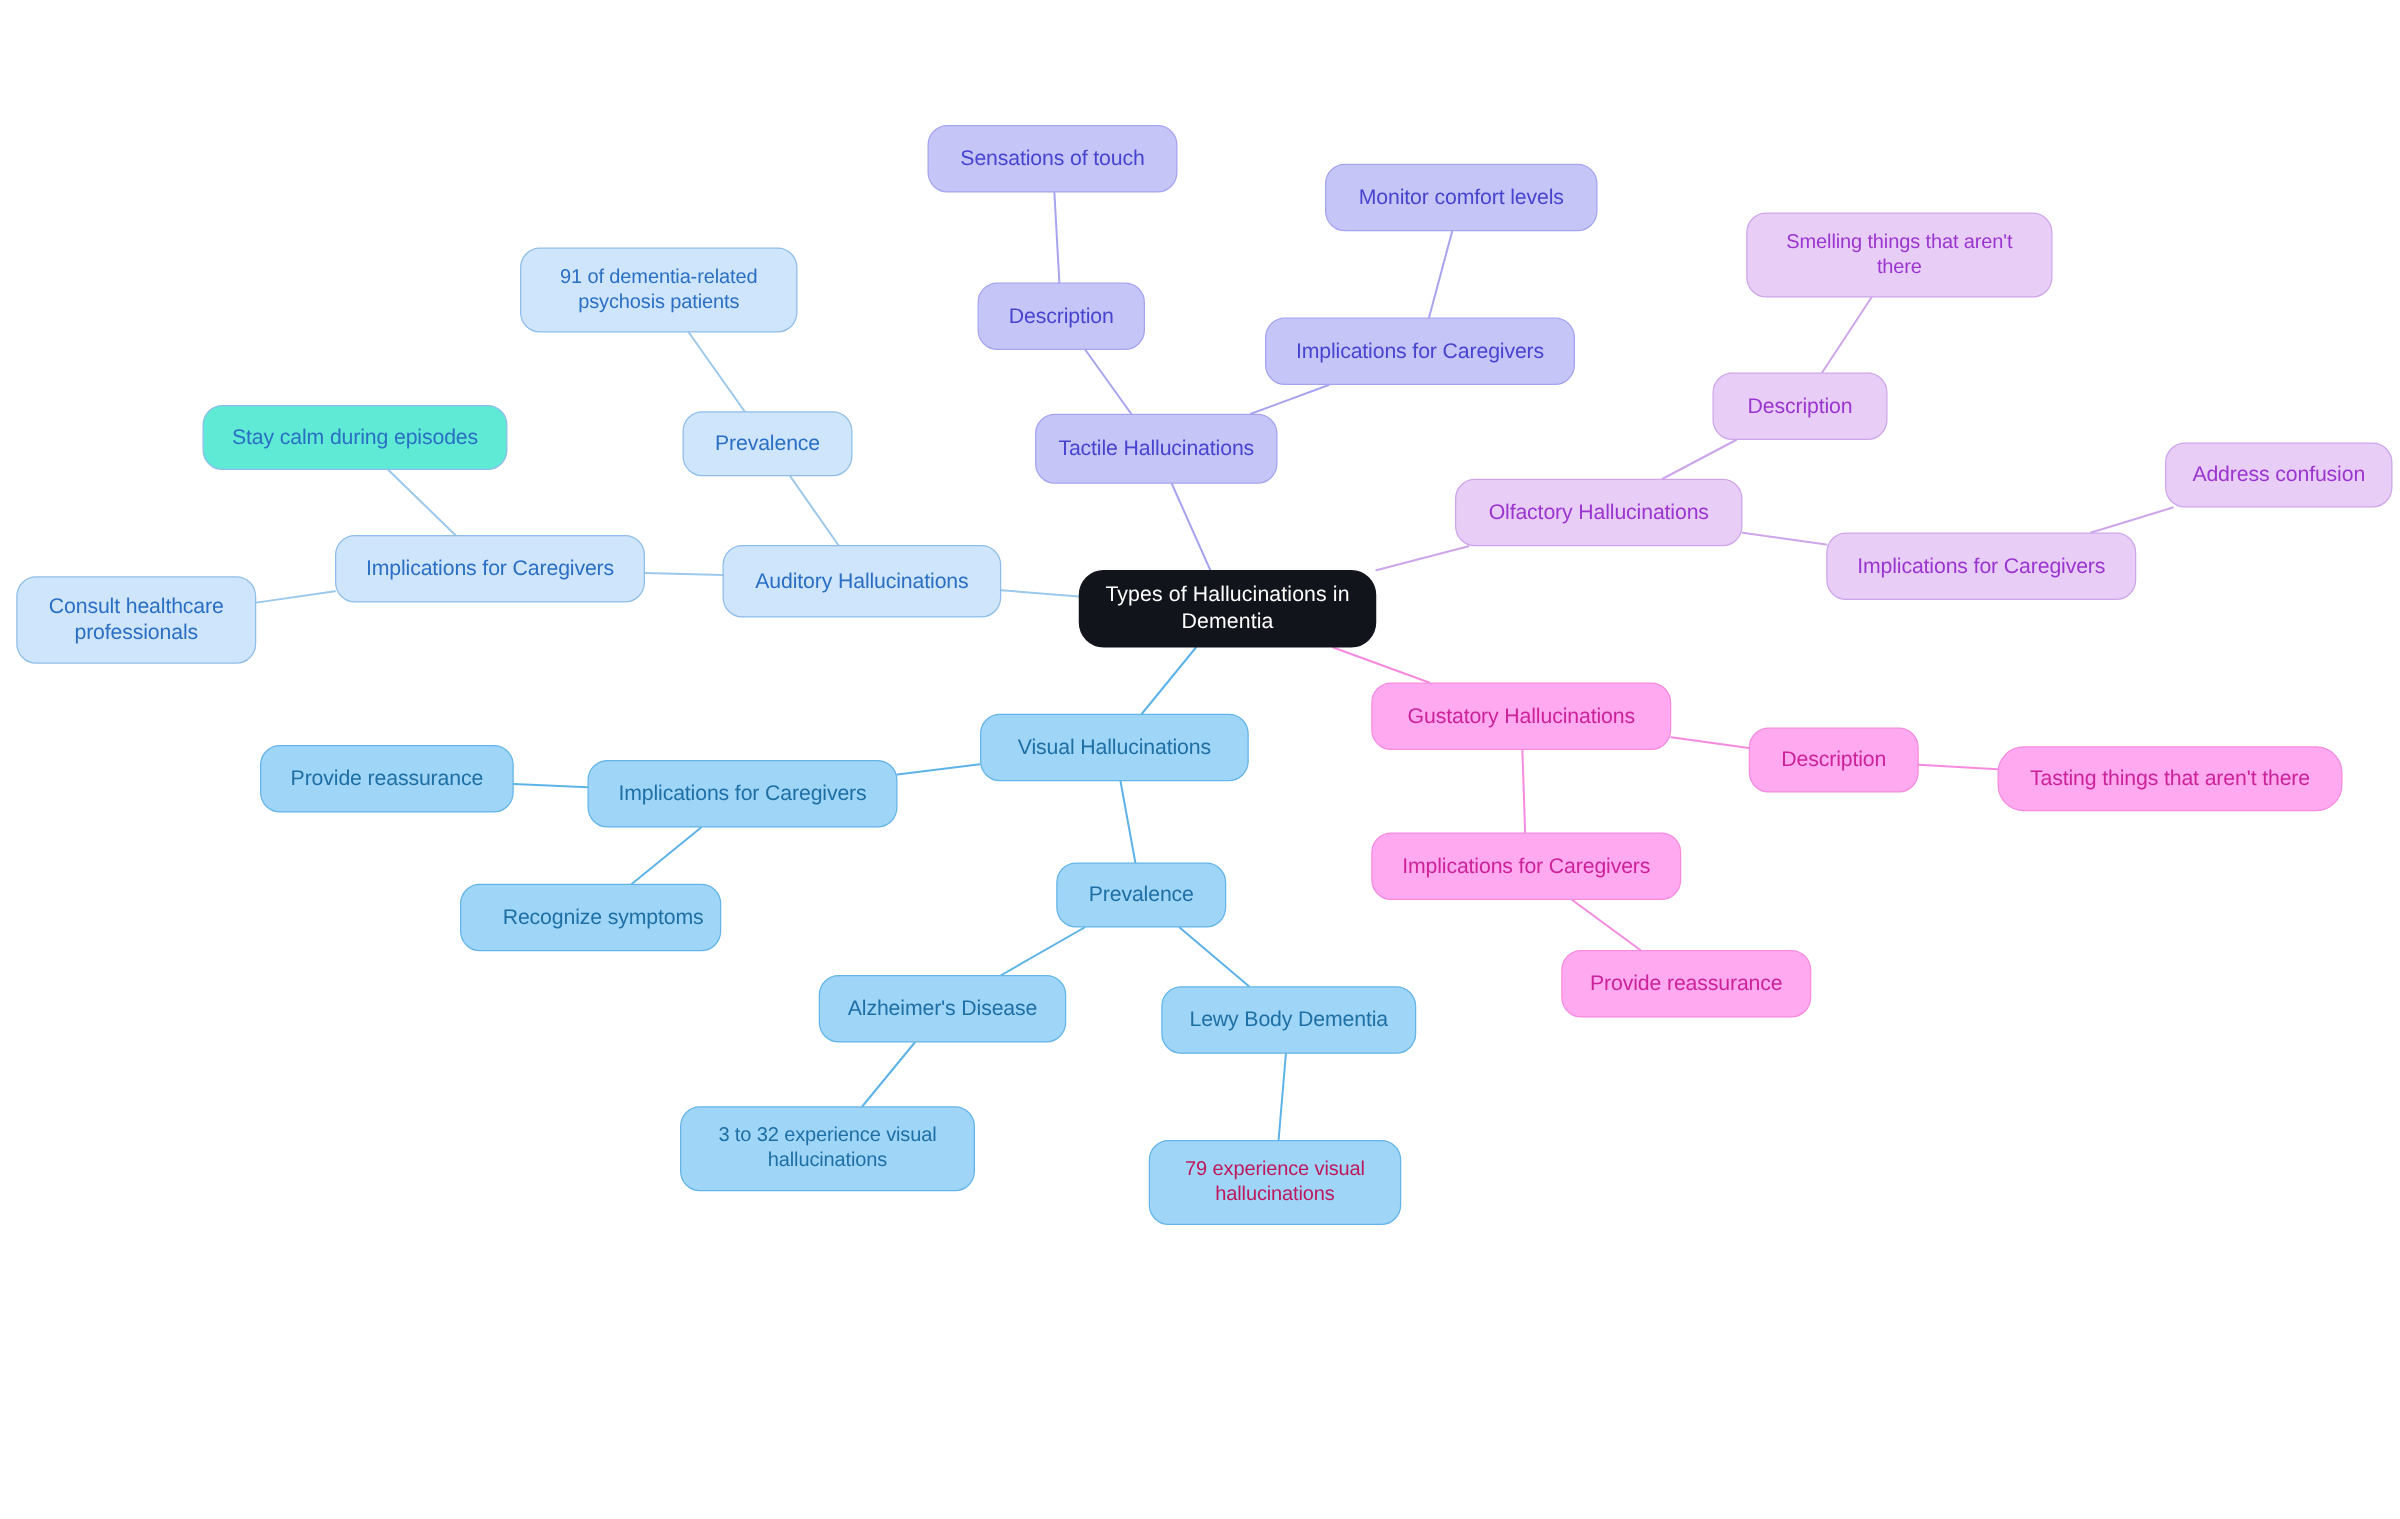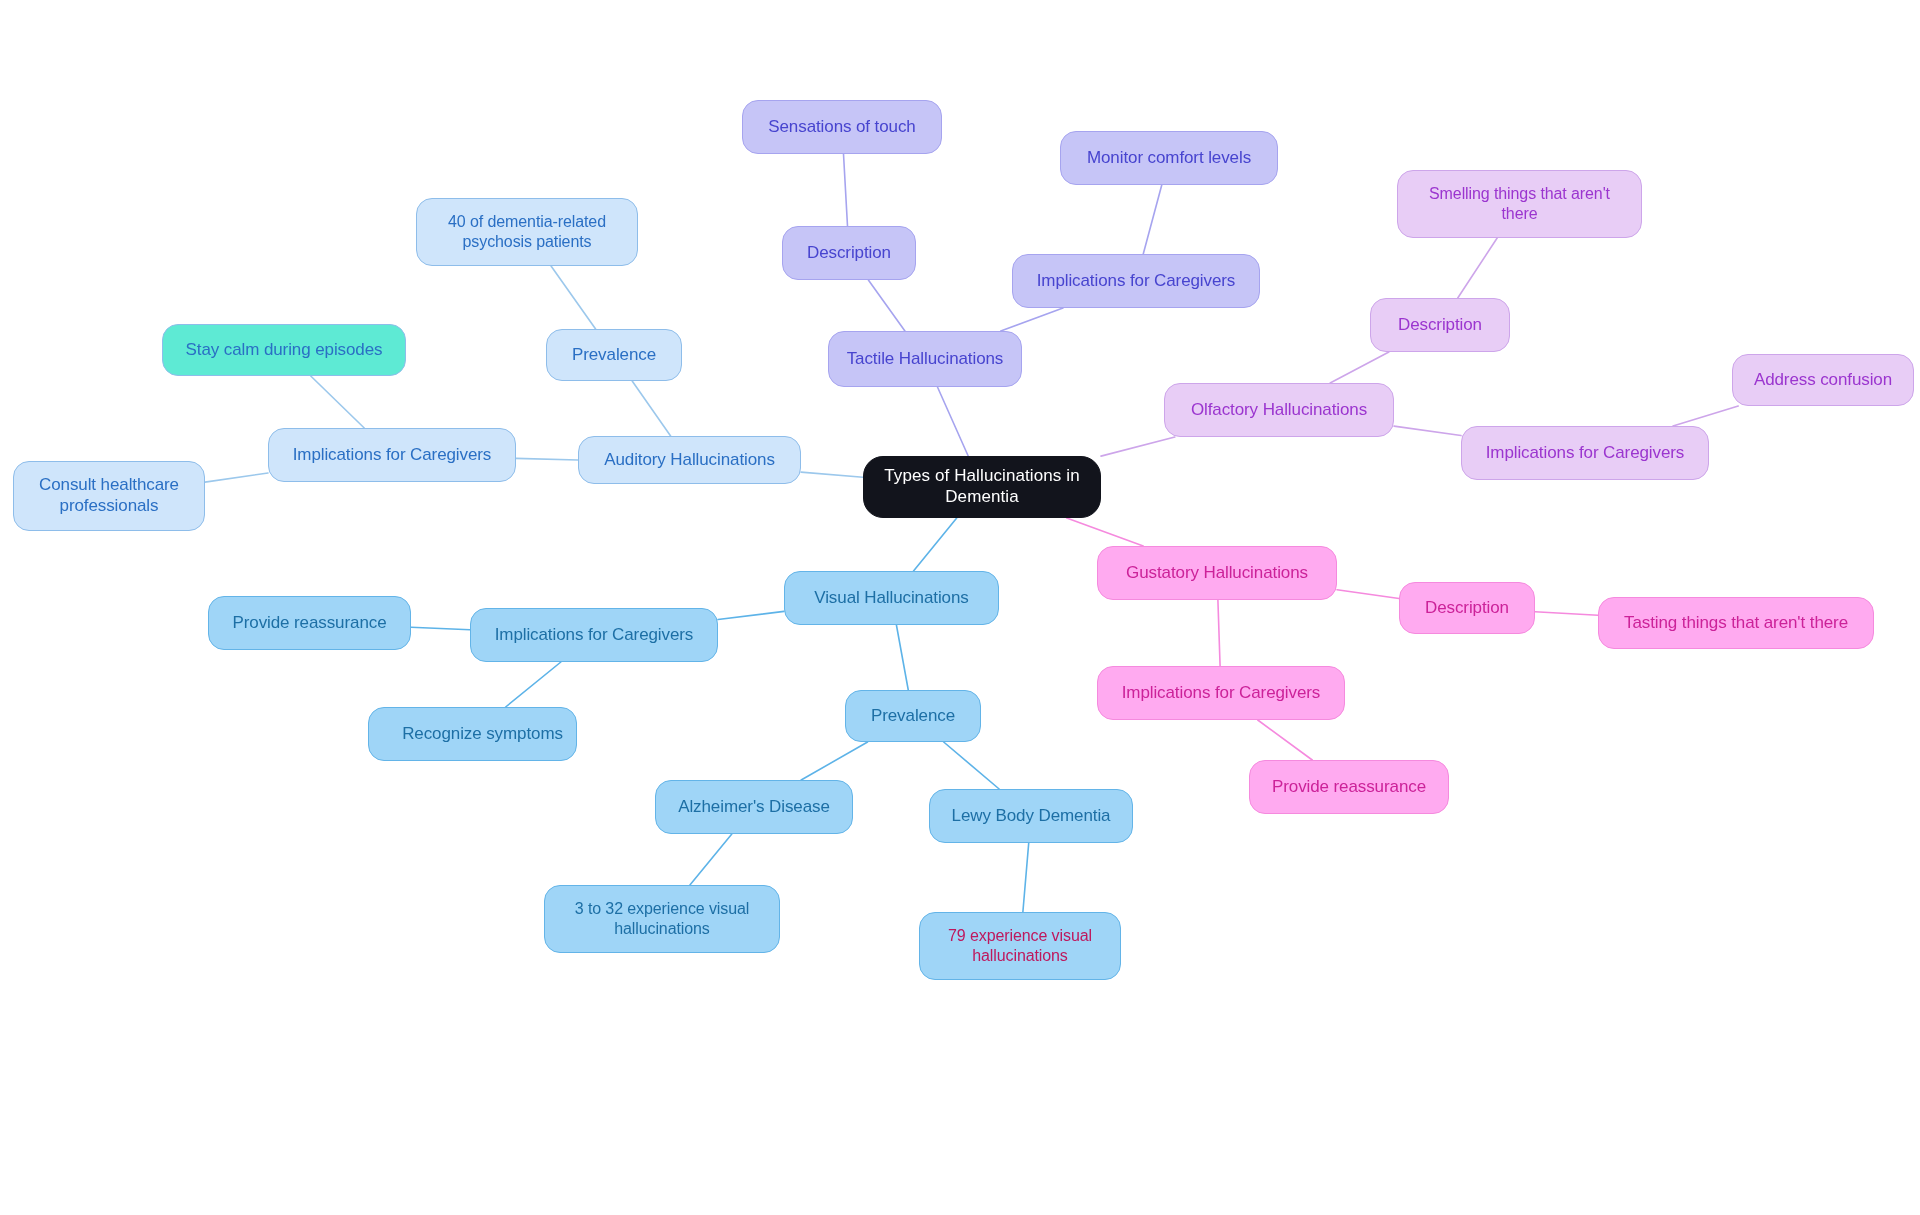--- a/index.html
+++ b/index.html
@@ -117,42 +117,42 @@
       <line x1="896.4194915254237" y1="625" x2="908.2627118644068" y2="690" stroke="#5db3e8" stroke-width="1.6" stroke-linecap="round"></line>
       <line x1="867.5714285714286" y1="742" x2="801.1758241758241" y2="780" stroke="#5db3e8" stroke-width="1.6" stroke-linecap="round"></line>
       <line x1="731.8214285714286" y1="834" x2="689.9285714285714" y2="885" stroke="#5db3e8" stroke-width="1.6" stroke-linecap="round"></line>
       <line x1="943.68" y1="742" x2="999.14" y2="789" stroke="#5db3e8" stroke-width="1.6" stroke-linecap="round"></line>
       <line x1="1028.7153846153847" y1="843" x2="1022.876923076923" y2="912" stroke="#5db3e8" stroke-width="1.6" stroke-linecap="round"></line>
     </svg>
 
   <div id="nodes-layer">
       <div class="node root" style="left: 863px; top: 456px; width: 238px; height: 62px; background: rgb(18, 20, 28); border-color: rgb(18, 20, 28); color: rgb(255, 255, 255); font-size: 17px;"><span>Types of Hallucinations in
 Dementia</span></div>
-      <div class="node" style="left: 578px; top: 436px; width: 223px; height: 48px; background: rgb(207, 229, 251); border-color: rgb(142, 189, 234); color: rgb(42, 111, 196); font-size: 17px;"><span>Auditory Hallucinations</span></div>
+      <div class="node" style="left: 578px; top: 436px; width: 223px; height: 58px; background: rgb(207, 229, 251); border-color: rgb(142, 189, 234); color: rgb(42, 111, 196); font-size: 17px;"><span>Auditory Hallucinations</span></div>
       <div class="node" style="left: 546px; top: 329px; width: 136px; height: 52px; background: rgb(207, 229, 251); border-color: rgb(142, 189, 234); color: rgb(42, 111, 196); font-size: 17px;"><span>Prevalence</span></div>
-      <div class="node" style="left: 416px; top: 198px; width: 222px; height: 68px; background: rgb(207, 229, 251); border-color: rgb(142, 189, 234); color: rgb(42, 111, 196); font-size: 16px;"><span>40 of dementia-related
+      <div class="node" style="left: 416px; top: 198px; width: 222px; height: 68px; background: rgb(207, 229, 251); border-color: rgb(142, 189, 234); color: rgb(42, 111, 196); font-size: 16px;"><span>91 of dementia-related
 psychosis patients</span></div>
       <div class="node" style="left: 268px; top: 428px; width: 248px; height: 54px; background: rgb(207, 229, 251); border-color: rgb(142, 189, 234); color: rgb(42, 111, 196); font-size: 17px;"><span>Implications for Caregivers</span></div>
       <div class="node" style="left: 162px; top: 324px; width: 244px; height: 52px; background: #5eead4; border-color: rgb(142, 189, 234); color: rgb(42, 111, 196); font-size: 17px;"><span>Stay calm during episodes</span></div>
       <div class="node" style="left: 13px; top: 461px; width: 192px; height: 70px; background: rgb(207, 229, 251); border-color: rgb(142, 189, 234); color: rgb(42, 111, 196); font-size: 17px;"><span>Consult healthcare
 professionals</span></div>
       <div class="node" style="left: 828px; top: 331px; width: 194px; height: 56px; background: rgb(198, 197, 247); border-color: rgb(166, 164, 239); color: rgb(71, 68, 207); font-size: 17px;"><span>Tactile Hallucinations</span></div>
       <div class="node" style="left: 782px; top: 226px; width: 134px; height: 54px; background: rgb(198, 197, 247); border-color: rgb(166, 164, 239); color: rgb(71, 68, 207); font-size: 17px;"><span>Description</span></div>
       <div class="node" style="left: 742px; top: 100px; width: 200px; height: 54px; background: rgb(198, 197, 247); border-color: rgb(166, 164, 239); color: rgb(71, 68, 207); font-size: 17px;"><span>Sensations of touch</span></div>
       <div class="node" style="left: 1012px; top: 254px; width: 248px; height: 54px; background: rgb(198, 197, 247); border-color: rgb(166, 164, 239); color: rgb(71, 68, 207); font-size: 17px;"><span>Implications for Caregivers</span></div>
       <div class="node" style="left: 1060px; top: 131px; width: 218px; height: 54px; background: rgb(198, 197, 247); border-color: rgb(166, 164, 239); color: rgb(71, 68, 207); font-size: 17px;"><span>Monitor comfort levels</span></div>
       <div class="node" style="left: 1164px; top: 383px; width: 230px; height: 54px; background: rgb(232, 205, 246); border-color: rgb(205, 165, 234); color: rgb(155, 53, 207); font-size: 17px;"><span>Olfactory Hallucinations</span></div>
       <div class="node" style="left: 1370px; top: 298px; width: 140px; height: 54px; background: rgb(232, 205, 246); border-color: rgb(205, 165, 234); color: rgb(155, 53, 207); font-size: 17px;"><span>Description</span></div>
       <div class="node" style="left: 1397px; top: 170px; width: 245px; height: 68px; background: rgb(232, 205, 246); border-color: rgb(205, 165, 234); color: rgb(155, 53, 207); font-size: 16px;"><span>Smelling things that aren't
 there</span></div>
       <div class="node" style="left: 1461px; top: 426px; width: 248px; height: 54px; background: rgb(232, 205, 246); border-color: rgb(205, 165, 234); color: rgb(155, 53, 207); font-size: 17px;"><span>Implications for Caregivers</span></div>
       <div class="node" style="left: 1732px; top: 354px; width: 182px; height: 52px; background: rgb(232, 205, 246); border-color: rgb(205, 165, 234); color: rgb(155, 53, 207); font-size: 17px;"><span>Address confusion</span></div>
       <div class="node" style="left: 1097px; top: 546px; width: 240px; height: 54px; background: rgb(255, 170, 240); border-color: rgb(245, 138, 222); color: rgb(204, 34, 153); font-size: 17px; text-align: center;"><span>Gustatory Hallucinations</span></div>
       <div class="node" style="left: 1399px; top: 582px; width: 136px; height: 52px; background: rgb(255, 170, 240); border-color: rgb(245, 138, 222); color: rgb(204, 34, 153); font-size: 17px;"><span>Description</span></div>
-      <div class="node" style="left: 1598px; top: 597px; width: 276px; height: 52px; background: rgb(255, 170, 240); border-color: rgb(245, 138, 222); color: rgb(204, 34, 153); font-size: 17px;"><span>Tasting things that aren't there</span></div>
+      <div class="node" style="left: 1598px; top: 597px; width: 276px; height: 52px; background: rgb(255, 170, 240); border-color: rgb(245, 138, 222); color: rgb(204, 34, 153); font-size: 17px; border-radius: 21px;"><span>Tasting things that aren't there</span></div>
       <div class="node" style="left: 1097px; top: 666px; width: 248px; height: 54px; background: rgb(255, 170, 240); border-color: rgb(245, 138, 222); color: rgb(204, 34, 153); font-size: 17px;"><span>Implications for Caregivers</span></div>
       <div class="node" style="left: 1249px; top: 760px; width: 200px; height: 54px; background: rgb(255, 170, 240); border-color: rgb(245, 138, 222); color: rgb(204, 34, 153); font-size: 17px;"><span>Provide reassurance</span></div>
       <div class="node" style="left: 784px; top: 571px; width: 215px; height: 54px; background: rgb(159, 213, 247); border-color: rgb(99, 180, 232); color: rgb(29, 111, 165); font-size: 17px;"><span>Visual Hallucinations</span></div>
       <div class="node" style="left: 470px; top: 608px; width: 248px; height: 54px; background: rgb(159, 213, 247); border-color: rgb(99, 180, 232); color: rgb(29, 111, 165); font-size: 17px;"><span>Implications for Caregivers</span></div>
       <div class="node" style="left: 208px; top: 596px; width: 203px; height: 54px; background: rgb(159, 213, 247); border-color: rgb(99, 180, 232); color: rgb(29, 111, 165); font-size: 17px;"><span>Provide reassurance</span></div>
       <div class="node" style="left: 368px; top: 707px; width: 209px; height: 54px; background: rgb(159, 213, 247); border-color: rgb(99, 180, 232); color: rgb(29, 111, 165); font-size: 17px; padding-left: 32px;"><span>Recognize symptoms</span></div>
       <div class="node" style="left: 845px; top: 690px; width: 136px; height: 52px; background: rgb(159, 213, 247); border-color: rgb(99, 180, 232); color: rgb(29, 111, 165); font-size: 17px;"><span>Prevalence</span></div>
       <div class="node" style="left: 655px; top: 780px; width: 198px; height: 54px; background: rgb(159, 213, 247); border-color: rgb(99, 180, 232); color: rgb(29, 111, 165); font-size: 17px;"><span>Alzheimer's Disease</span></div>
       <div class="node" style="left: 544px; top: 885px; width: 236px; height: 68px; background: rgb(159, 213, 247); border-color: rgb(99, 180, 232); color: rgb(29, 111, 165); font-size: 16px;"><span>3 to 32 experience visual
 hallucinations</span></div>

